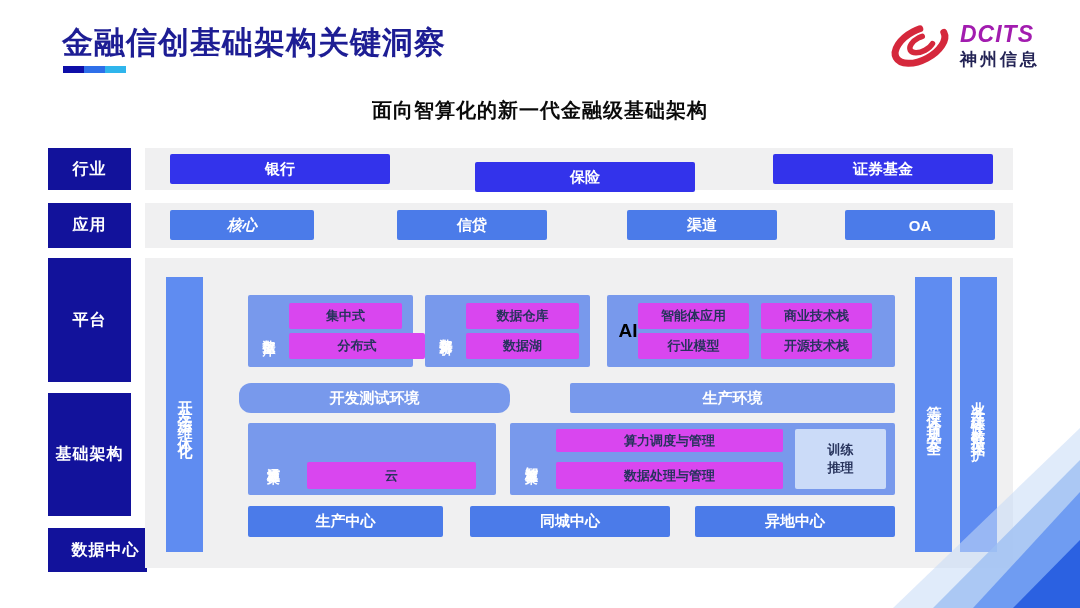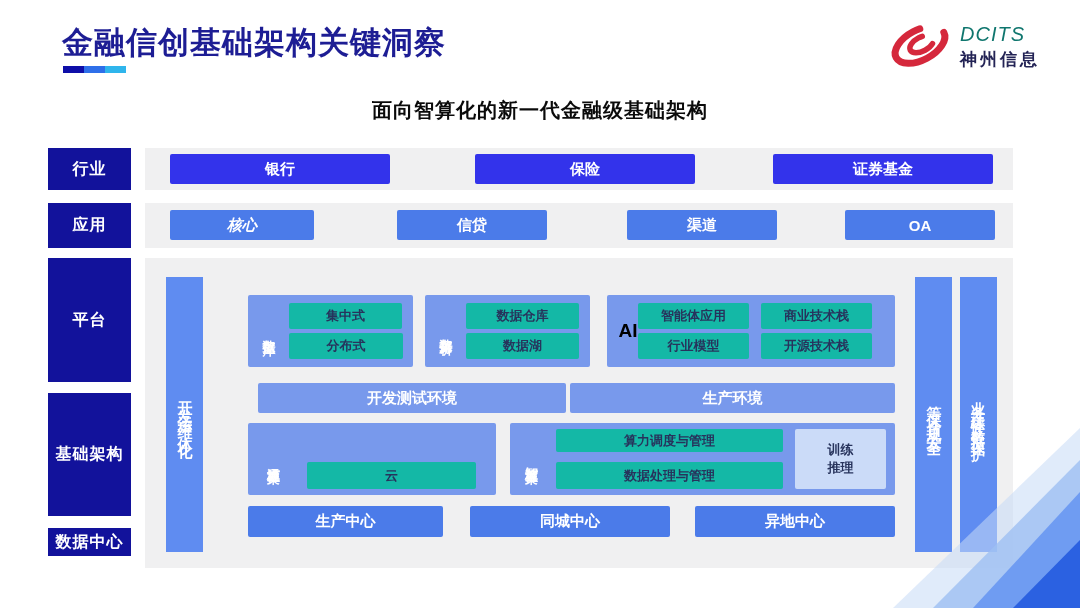--- a/index.html
+++ b/index.html
@@ -8,21 +8,21 @@
     background:#ffffff;font-family:"Liberation Sans","DejaVu Sans",sans-serif;
   }
   
   .title{position:absolute;left:62px;top:22px;font-size:31px;font-weight:bold;
     color:#1D1D94;letter-spacing:1px;white-space:nowrap;}
   .underline{position:absolute;left:63px;top:66px;display:flex;height:7px;}
   .underline span{width:21px;height:7px;display:block;}
   .u1{background:#0E0EA8;}.u2{background:#2E6FE9;}.u3{background:#2FB5EC;}
   .logo{position:absolute;left:888px;top:20px;display:flex;align-items:center;}
   .logo-text{margin-left:8px;}
-  .logo-brand{font-size:20px;font-weight:normal;font-style:italic;color:#0f766e;
+  .logo-brand{font-size:23px;font-weight:bold;font-style:italic;color:#a21caf;
     letter-spacing:1px;line-height:27px;}
   .logo-company{font-size:17px;font-weight:bold;color:#232355;letter-spacing:3px;
     line-height:20px;margin-top:2px;}
   .subtitle{position:absolute;left:90px;top:97px;width:900px;text-align:center;
     font-size:20px;font-weight:bold;color:#0A0A0A;letter-spacing:1px;}
   
   .layer-label{position:absolute;left:48px;width:83px;background:#12129B;color:#fff;
     font-weight:bold;display:flex;align-items:center;justify-content:center;
     font-size:16px;letter-spacing:1px;}
   
@@ -40,21 +40,21 @@
   .pillar .vtext{writing-mode:vertical-rl;text-orientation:upright;color:#fff;
     font-weight:bold;font-size:15px;letter-spacing:7px;}
   
   .section{position:absolute;background:#7899EC;border-radius:2px;}
   .vlabel{position:absolute;left:0;top:0;bottom:0;width:40px;display:flex;
     align-items:center;justify-content:center;}
   .vlabel span{writing-mode:vertical-rl;text-orientation:upright;color:#fff;
     font-weight:bold;font-size:13px;letter-spacing:1px;}
   .hlabel{position:absolute;left:6px;top:0;bottom:0;width:30px;display:flex;
     align-items:center;justify-content:center;color:#000000;font-weight:bold;font-size:19px;}
-  .chip{position:absolute;background:#14b8a6;color:#27335C;font-weight:bold;
+  .chip{position:absolute;background:#d946ef;color:#27335C;font-weight:bold;
     font-size:13px;display:flex;align-items:center;justify-content:center;border-radius:2px;}
   .sidebox{position:absolute;background:#CBDBF8;color:#27335C;font-weight:bold;
     font-size:13px;display:flex;flex-direction:column;align-items:center;
     justify-content:center;line-height:18px;border-radius:2px;}
   .envbar{position:absolute;height:30px;background:#7899EC;color:#fff;font-weight:bold;
     font-size:15px;display:flex;align-items:center;justify-content:center;border-radius:2px;}
   
   .corner{position:absolute;left:0;top:0;pointer-events:none;z-index:5;}
 </style>
 </head>
@@ -81,25 +81,25 @@
       <div class="logo-company">神州信息</div>
     </div>
   </div>
 
   <div class="subtitle">面向智算化的新一代金融级基础架构</div>
 
   <div class="layer-label" style="top:148px;height:42px;">行业</div>
   <div class="layer-label" style="top:203px;height:45px;">应用</div>
   <div class="layer-label" style="top:258px;height:124px;">平台</div>
   <div class="layer-label" style="top:393px;height:123px;">基础架构</div>
-  <div class="layer-label" style="top:528px;height:28px;">数据中心</div>
+  <div class="layer-label" style="top:528px;height:44px;padding-left:16px;">数据中心</div>
 
   <div class="band" style="top:148px;height:42px;">
     <div class="btn btn-industry" style="left:25px;width:220px;">银行</div>
-    <div class="btn btn-industry" style="left:330px;width:220px;">保险</div>
+    <div class="btn btn-industry" style="left:330px;width:220px;margin-top:8px;">保险</div>
     <div class="btn btn-industry" style="left:628px;width:220px;">证券基金</div>
   </div>
 
   <div class="band" style="top:203px;height:45px;">
     <div class="btn btn-app" style="left:25px;width:144px;font-style:italic;">核心</div>
     <div class="btn btn-app" style="left:252px;width:150px;">信贷</div>
     <div class="btn btn-app" style="left:482px;width:150px;">渠道</div>
     <div class="btn btn-app" style="left:700px;width:150px;">OA</div>
   </div>
 
@@ -107,40 +107,40 @@
 
     <div class="pillar" style="left:21px;">
       <span class="vtext">开发运维一体化</span>
     </div>
 
     <div class="section" style="left:103px;top:37px;width:165px;height:72px;">
       <div class="vlabel" style="width:41px;">
           <span>数据库</span>
         </div>
       <div class="chip" style="left:41px;top:8px;width:113px;height:26px;">集中式</div>
-      <div class="chip" style="left:41px;top:38px;width:114px;height:26px;">分布式</div>
+      <div class="chip" style="left:41px;top:38px;width:136px;height:26px;">分布式</div>
     </div>
 
     <div class="section" style="left:280px;top:37px;width:165px;height:72px;">
       <div class="vlabel" style="width:41px;">
           <span>数据分析</span>
         </div>
       <div class="chip" style="left:41px;top:8px;width:113px;height:26px;">数据仓库</div>
       <div class="chip" style="left:41px;top:38px;width:113px;height:26px;">数据湖</div>
     </div>
 
     <div class="section" style="left:462px;top:37px;width:288px;height:72px;">
       <div class="hlabel">AI</div>
       <div class="chip" style="left:31px;top:8px;width:111px;height:26px;">智能体应用</div>
       <div class="chip" style="left:154px;top:8px;width:111px;height:26px;">商业技术栈</div>
       <div class="chip" style="left:31px;top:38px;width:111px;height:26px;">行业模型</div>
       <div class="chip" style="left:154px;top:38px;width:111px;height:26px;">开源技术栈</div>
     </div>
 
-    <div class="envbar" style="left:113px;top:125px;width:308px;">开发测试环境</div>
+    <div class="envbar" style="left:94px;top:125px;width:271px;border-radius:12px;">开发测试环境</div>
     <div class="envbar" style="left:425px;top:125px;width:325px;">生产环境</div>
 
     <div class="section" style="left:103px;top:165px;width:248px;height:72px;">
       <div class="vlabel" style="width:50px;">
           <span>通算框架</span>
         </div>
       <div class="chip" style="left:59px;top:39px;width:169px;height:27px;">云</div>
     </div>
 
     <div class="section" style="left:365px;top:165px;width:385px;height:72px;">

